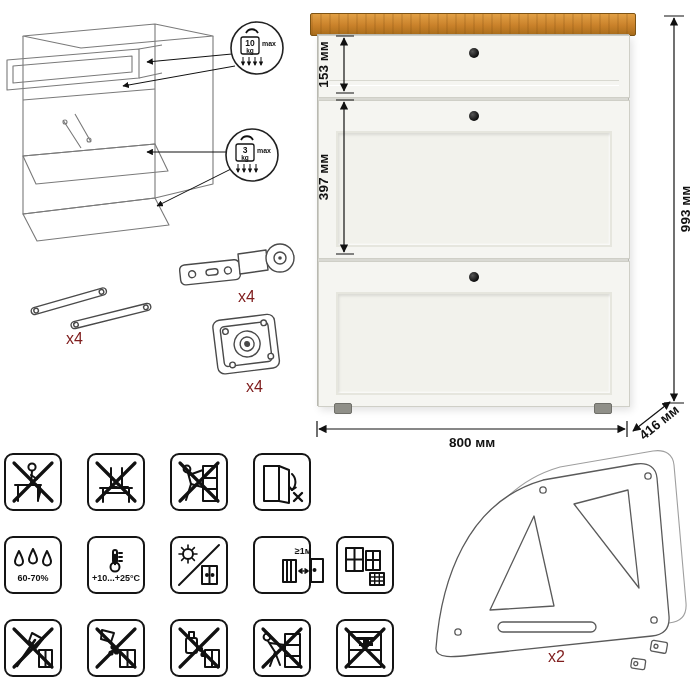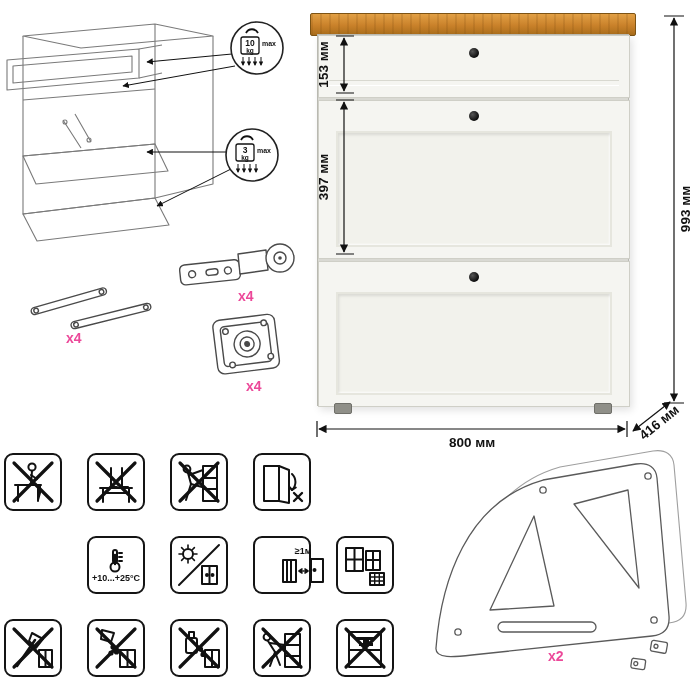--- a/index.html
+++ b/index.html
@@ -30,21 +30,21 @@
   .knob{position:absolute;left:50%;transform:translateX(-50%);width:10px;height:10px;border-radius:50%;
      background:radial-gradient(circle at 35% 35%,#555,#0c0c0c 70%);}
   .foot{position:absolute;bottom:-9px;width:16px;height:9px;background:#8f8f88;border:1px solid #6f6f69;border-radius:2px;}
 
   
   .dim-line{stroke:#111;stroke-width:1.2;fill:none;}
   .dim-text{font-size:13.5px;font-weight:bold;fill:#111;}
 
   
   .hw{stroke:#4a4a4a;fill:#fff;stroke-width:1.4;stroke-linejoin:round;}
-  .count-label{position:absolute;font-size:14px;font-weight:bold;color:#ec4899;}
+  .count-label{position:absolute;font-size:16px;font-weight:normal;color:#7f1d1d;}
 
   
   .tiles{position:absolute;left:4px;top:453px;width:396px;height:232px;}
   .tile{position:absolute;width:58px;height:58px;border:2.5px solid #141414;border-radius:9px;background:#fff;
      display:flex;flex-direction:column;align-items:center;justify-content:center;box-sizing:border-box;padding:2px;}
   .ic{stroke:#111;stroke-width:2;fill:none;stroke-linecap:round;stroke-linejoin:round;}
   .x-mark{stroke:#111;stroke-width:3.2;fill:none;stroke-linecap:round;}
   .cap{font-size:9px;font-weight:bold;color:#111;line-height:1;white-space:nowrap;}
 
   
@@ -256,20 +256,28 @@
     <div class="tile" style="left:249px;top:0;">
       <svg class="ic" width="46" height="46" viewBox="0 0 46 46">
         <rect x="5" y="7" width="15" height="35"></rect>
         <path d="M20 7 L30 11 L30 44 L20 42"></path>
         <path d="M33 15 A11 11 0 0 1 33 31"></path>
         <path d="M33 31 L30 27.5 M33 31 L36.8 28.5"></path>
         <path d="M35 34 L43 42 M43 34 L35 42" stroke-width="2.4"></path>
       </svg>
     </div>
 
+    <div class="tile" style="left:0;top:83px;">
+      <svg class="ic" width="46" height="26" viewBox="0 0 46 26">
+        <path d="M9 3 C6.5 8 5 11 5 13.5 A4 4 0 0 0 13 13.5 C13 11 11.5 8 9 3 Z"></path>
+        <path d="M23 1 C20.5 6 19 9 19 11.5 A4 4 0 0 0 27 11.5 C27 9 25.5 6 23 1 Z"></path>
+        <path d="M37 3 C34.5 8 33 11 33 13.5 A4 4 0 0 0 41 13.5 C41 11 39.5 8 37 3 Z"></path>
+      </svg>
+      <div class="cap">60-70%</div>
+    </div>
 
     <div class="tile" style="left:83px;top:83px;">
       <svg class="ic" width="46" height="26" viewBox="0 0 46 26">
         <circle cx="22" cy="19" r="4.5"></circle>
         <rect x="20" y="2" width="4" height="13" rx="2"></rect>
         <path d="M26 5 h3 M26 9 h3 M26 13 h3"></path>
         <path d="M22 7 V16" stroke-width="2.4"></path>
       </svg>
       <div class="cap">+10...+25°C</div>
     </div>

